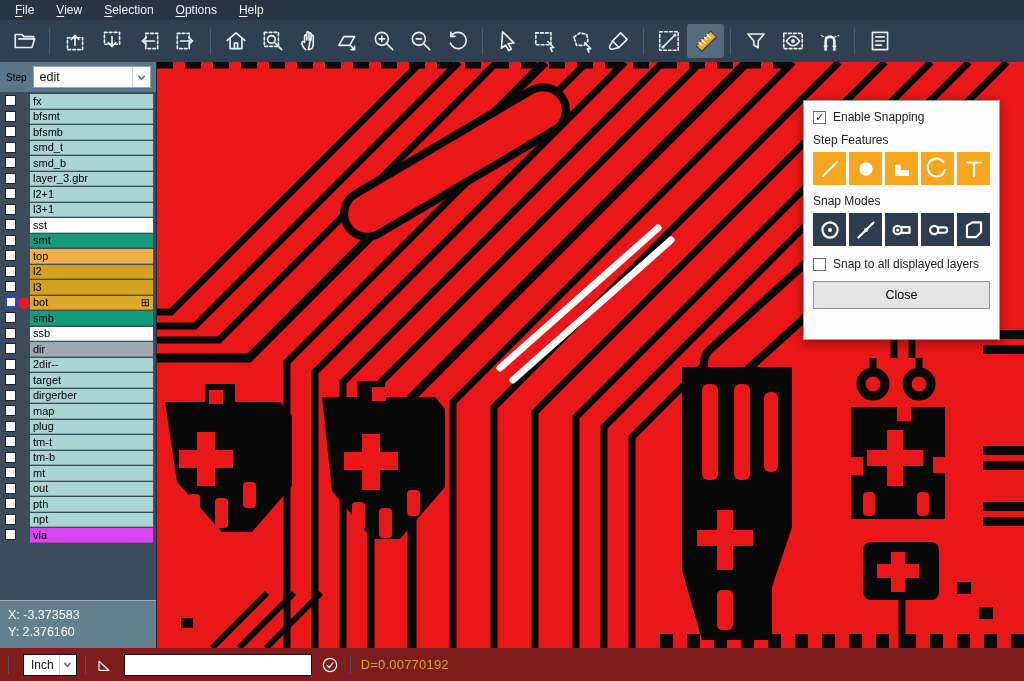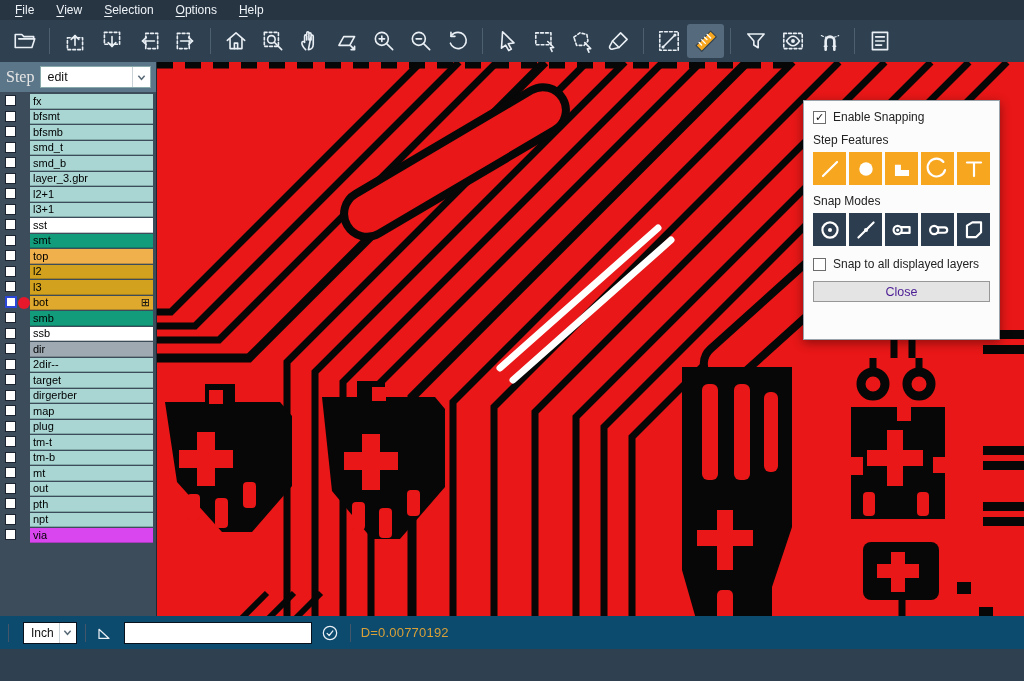--- a/index.html
+++ b/index.html
@@ -30,21 +30,21 @@
   .tbtn svg { width:26px; height:26px; }
   .tsep { width:1px; height:26px; background:#4d6070; margin:0 6px; flex:0 0 1px; }
   .ic { stroke:#e9eff4; fill:none; stroke-width:1.5; stroke-linecap:round; stroke-linejoin:round; }
   
   .sidebar {
     position:absolute; left:0; top:62px; width:157px; height:586px;
     background:#3d4c5b; display:flex; flex-direction:column;
     border-right:1px solid #1e2935;
   }
   .steprow { height:30px; background:#5c7689; display:flex; align-items:center; padding:0 5px 0 6px; gap:6px; flex:0 0 30px; }
-  .steplabel { color:#e5e5e5; font-size:16px;font-family:Liberation Serif, serif; }
+  .steplabel { color:#000000; font-size:10px; }
   .stepselect { flex:1; height:22px; background:#fff; display:flex; align-items:center; border:1px solid #8aa; }
   .stepvalue { flex:1; padding-left:6px; font-size:12.5px; color:#111; }
   .stepchev { width:18px; height:100%; border-left:1px solid #c9d2d6; display:flex; align-items:center; justify-content:center; }
   .chev { width:9px; height:9px; stroke:#5a6b78; fill:none; stroke-width:1.6; }
   .layers { flex:1 1 auto; padding-top:2px; overflow:hidden; }
   .lgroup { margin-bottom:0; }
   .lrow { position:relative; height:14.5px; margin-bottom:1px; display:flex; align-items:center; padding-left:30px; }
   .lcheck {
     position:absolute; left:5px; top:1px; width:11px; height:11px;
     background:#fff; border:1px solid #1b2430;
@@ -64,22 +64,22 @@
   }
   
   .canvas { position:absolute; left:157px; top:62px; width:867px; height:586px; background:var(--red); }
   .canvas svg { display:block; }
   .ks { stroke:var(--ink); fill:none; }
   .kf { fill:var(--ink); }
   .rf { fill:var(--red); }
   .sk { stroke:var(--ink); stroke-width:8; }
   
   .statusbar {
-    position:absolute; left:0; top:616px; width:1024px; height:33px;
-    background:#0c4a6e; display:flex; align-items:center; color:#dfe7ee;
+    position:absolute; left:0; top:648px; width:1024px; height:33px;
+    background:#7f1d1d; display:flex; align-items:center; color:#dfe7ee;
   }
   .ssep { width:1px; height:18px; background:#46566a; margin:0 8px; flex:0 0 1px; }
   .unitselect { height:22px; background:#fff; display:flex; align-items:center; border:1px solid #09121c; margin-left:6px; }
   .unitvalue { padding:0 5px 0 7px; font-size:12px; color:#111; }
   .unitchev { width:17px; height:100%; border-left:1px solid #c9d2d6; display:flex; align-items:center; justify-content:center; }
   .angleic { width:20px; height:20px; }
   .coordinput { width:188px; height:22px; background:#fff; border:1px solid #09121c; font-size:12px; padding:0 5px; color:#111; }
   .applyic { width:20px; height:20px; margin-left:8px; }
   .dtext { color:#d9a038; font-size:13px; letter-spacing:.2px; }
   
@@ -98,22 +98,22 @@
   .chkrow { display:flex; align-items:center; gap:7px; margin:6px 0 2px; }
   .chkbox { width:13px; height:13px; background:#fff; border:1px solid #6d6d6d; display:flex; align-items:center; justify-content:center; font-size:11px; color:#111; line-height:11px; }
   .dsection { margin:9px 0 5px; color:#222; }
   .dbtnrow { display:flex; justify-content:space-between; }
   .fbtn, .mbtn { width:33px; height:33px; display:flex; align-items:center; justify-content:center; }
   .fbtn { background:var(--orange); }
   .mbtn { background:var(--navy); }
   .fbtn svg, .mbtn svg { width:26px; height:26px; }
   .snapic { stroke:#fff; fill:none; stroke-width:2; stroke-linecap:round; stroke-linejoin:round; }
   .closebtn {
-    margin:10px 0 0 0; width:100%; height:21px; background:#e4e4e4; border:1px solid #979797;
-    display:flex; align-items:center; justify-content:center; font-size:12.5px; color:#4c1d95;
+    margin:10px 0 0 0; width:100%; height:28px; background:#e4e4e4; border:1px solid #979797;
+    display:flex; align-items:center; justify-content:center; font-size:12.5px; color:#000000;
   }
 </style>
 </head>
 <body>
 
 <div id="app">
 
   <div class="menubar" id="menubar">
       <span class="menu-item"><u>F</u>ile</span>
       <span class="menu-item"><u>V</u>iew</span>
@@ -463,20 +463,24 @@
             </span>
           </div>
           <div class="lrow">
             <span class="lcheck"></span>
             <span class="lbar" style="background:#d946ef">
               <span class="lname">via</span>
             </span>
           </div>
         </div>
       </div>
+    <div class="coords">
+      <div>X: -3.373583</div>
+      <div>Y: 2.376160</div>
+    </div>
   </div>
 
   <div class="canvas">
     <svg viewBox="0 0 867 586" width="867" height="586">
       <rect class="rf" x="0" y="0" width="867" height="586"></rect>
 
       <line class="ks" x1="0" y1="3" x2="633" y2="3" stroke-width="7" stroke-dasharray="16 12"></line>
 
       <g class="ks" stroke-width="7">
         <polyline points="0,250 14,250 264,0"></polyline>

